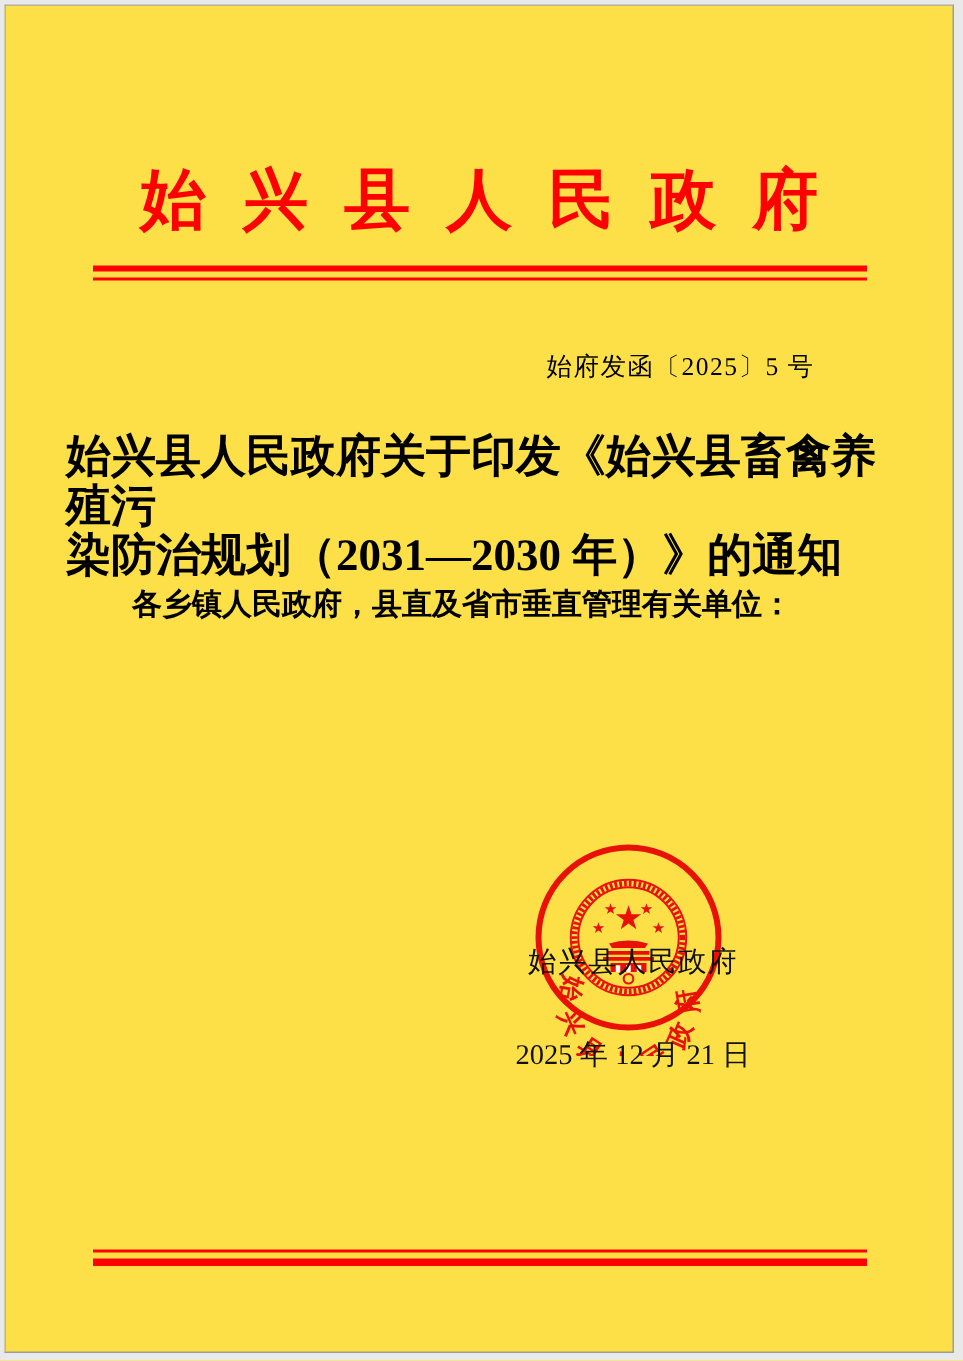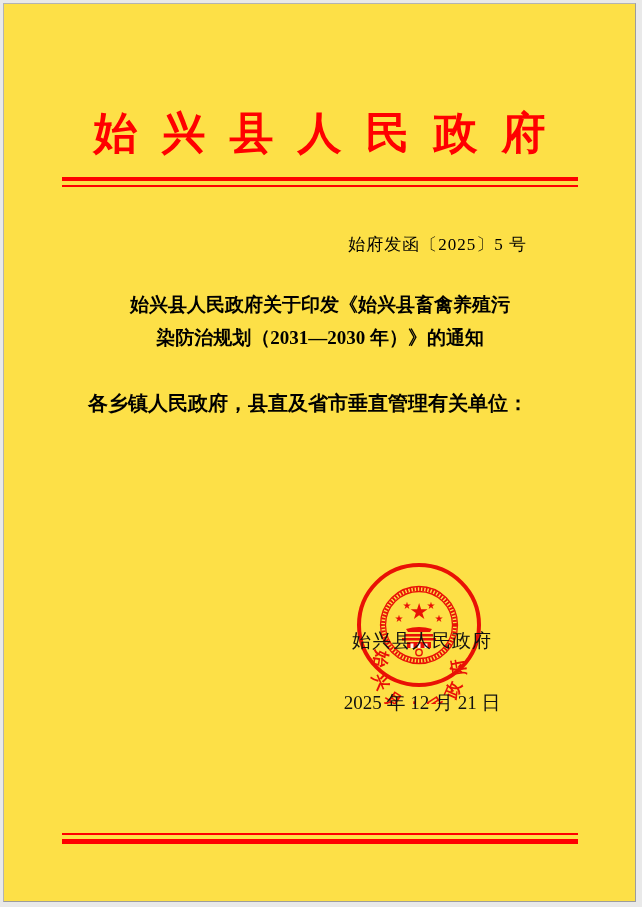--- a/index.html
+++ b/index.html
@@ -23,27 +23,27 @@
     text-align: center; white-space: nowrap;
     color: var(--accent); font-size: 44px; font-weight: bold;
     letter-spacing: 24px; line-height: 1.2;
   }
   .rule { position: absolute; left: 58px; width: 516px; background: var(--accent); }
   .rule-head-thick { top: 173px; height: 4px; }
   .rule-head-thin  { top: 181px; height: 2px; }
   .rule-foot-thin  { top: 829px; height: 2px; }
   .rule-foot-thick { top: 835px; height: 5px; }
   .doc-number {
-    position: absolute; top: 229px; right: 108px;
+    position: absolute; top: 229px; right: 92px;
     font-size: 17px; color: var(--ink); letter-spacing: 1px;
   }
   .doc-title {
     position: absolute; left: 40px; top: 284px; width: 552px;
-    text-align: center; color: var(--ink);
-    font-size: 19px; font-weight: bold; line-height: 33px;
+    text-align: left; color: var(--ink);
+    font-size: 30px; font-weight: bold; line-height: 33px;
   }
   .body-block {
     position: absolute; left: 84px; top: 381px; width: 489px;
     color: var(--ink); font-size: 20px; line-height: 37px;
     text-align: justify;
     font-weight: bold;
   }
   .body-block p { margin: 0; }
   .para { text-indent: 2em; }
   .seal { position: absolute; left: 347px; top: 555px; z-index: 1; opacity: 0.92; }

